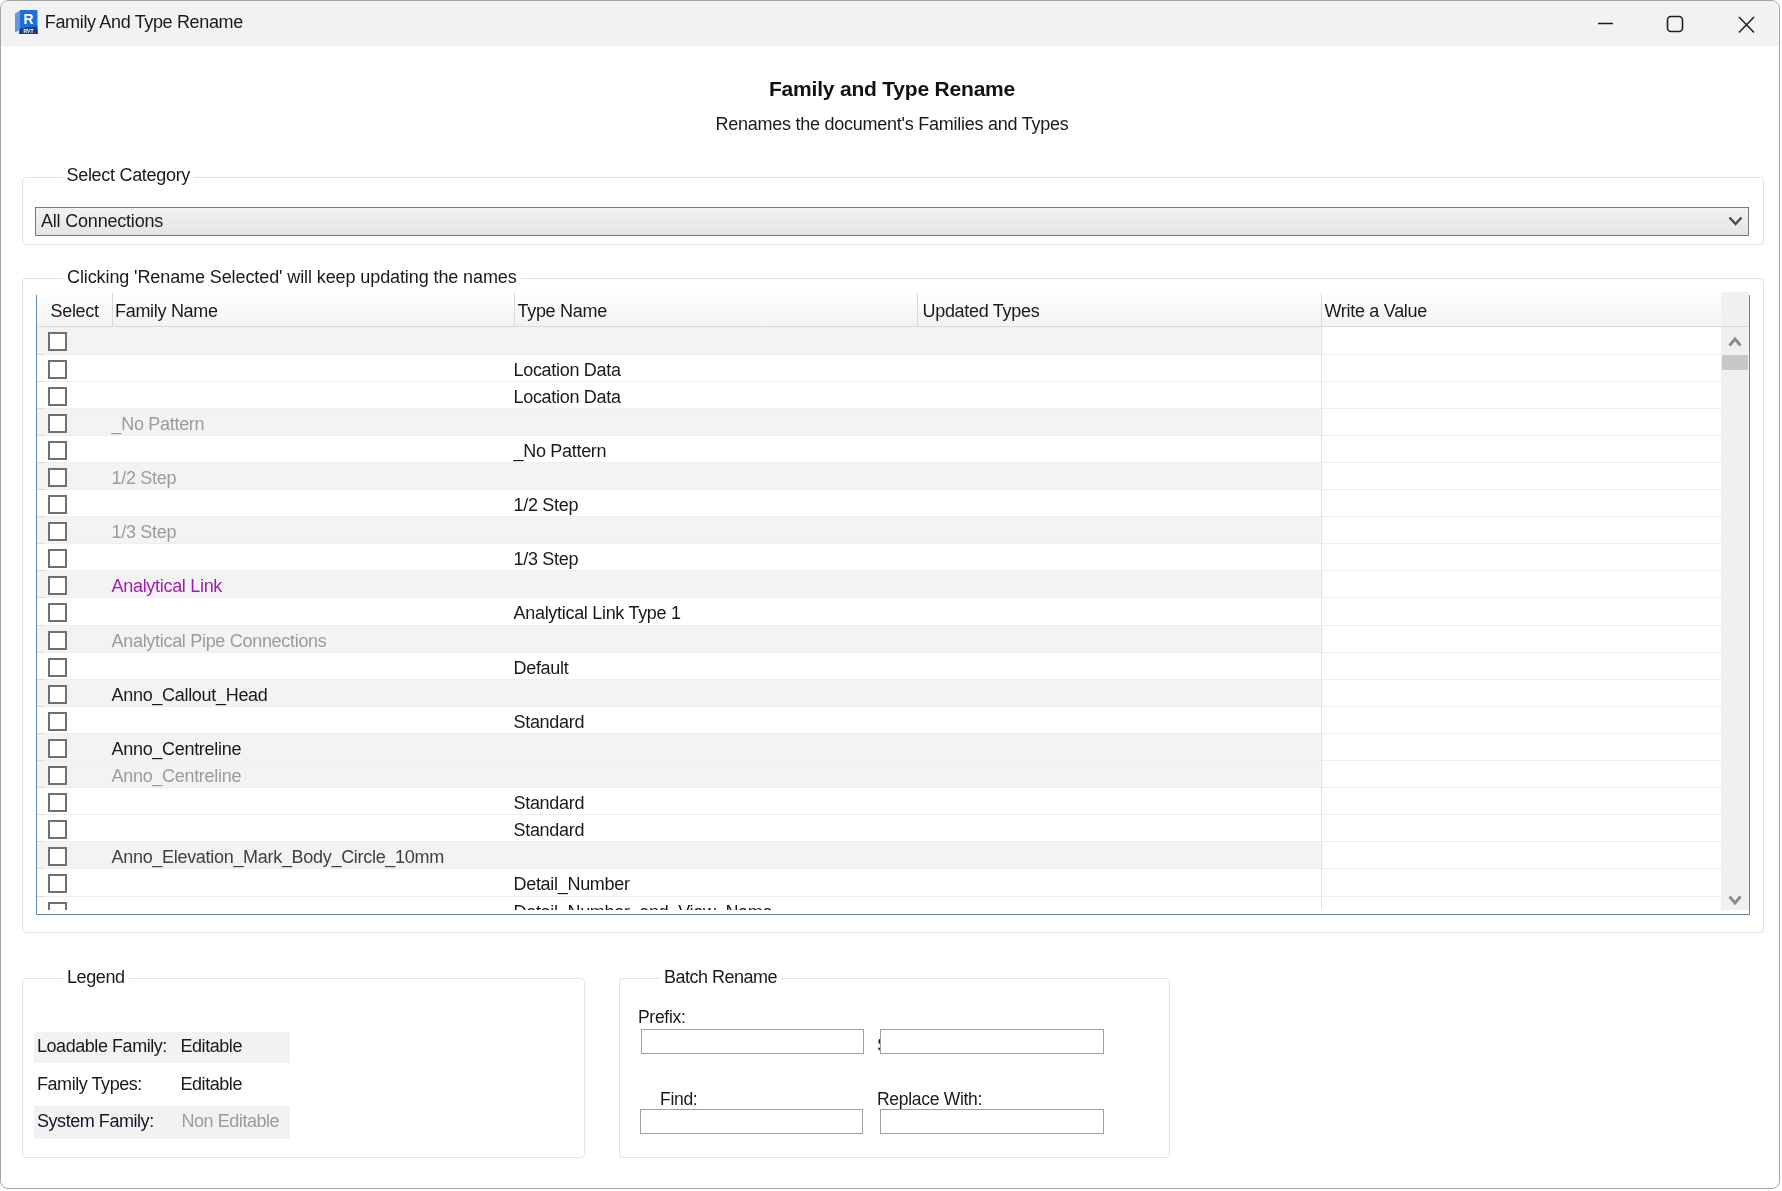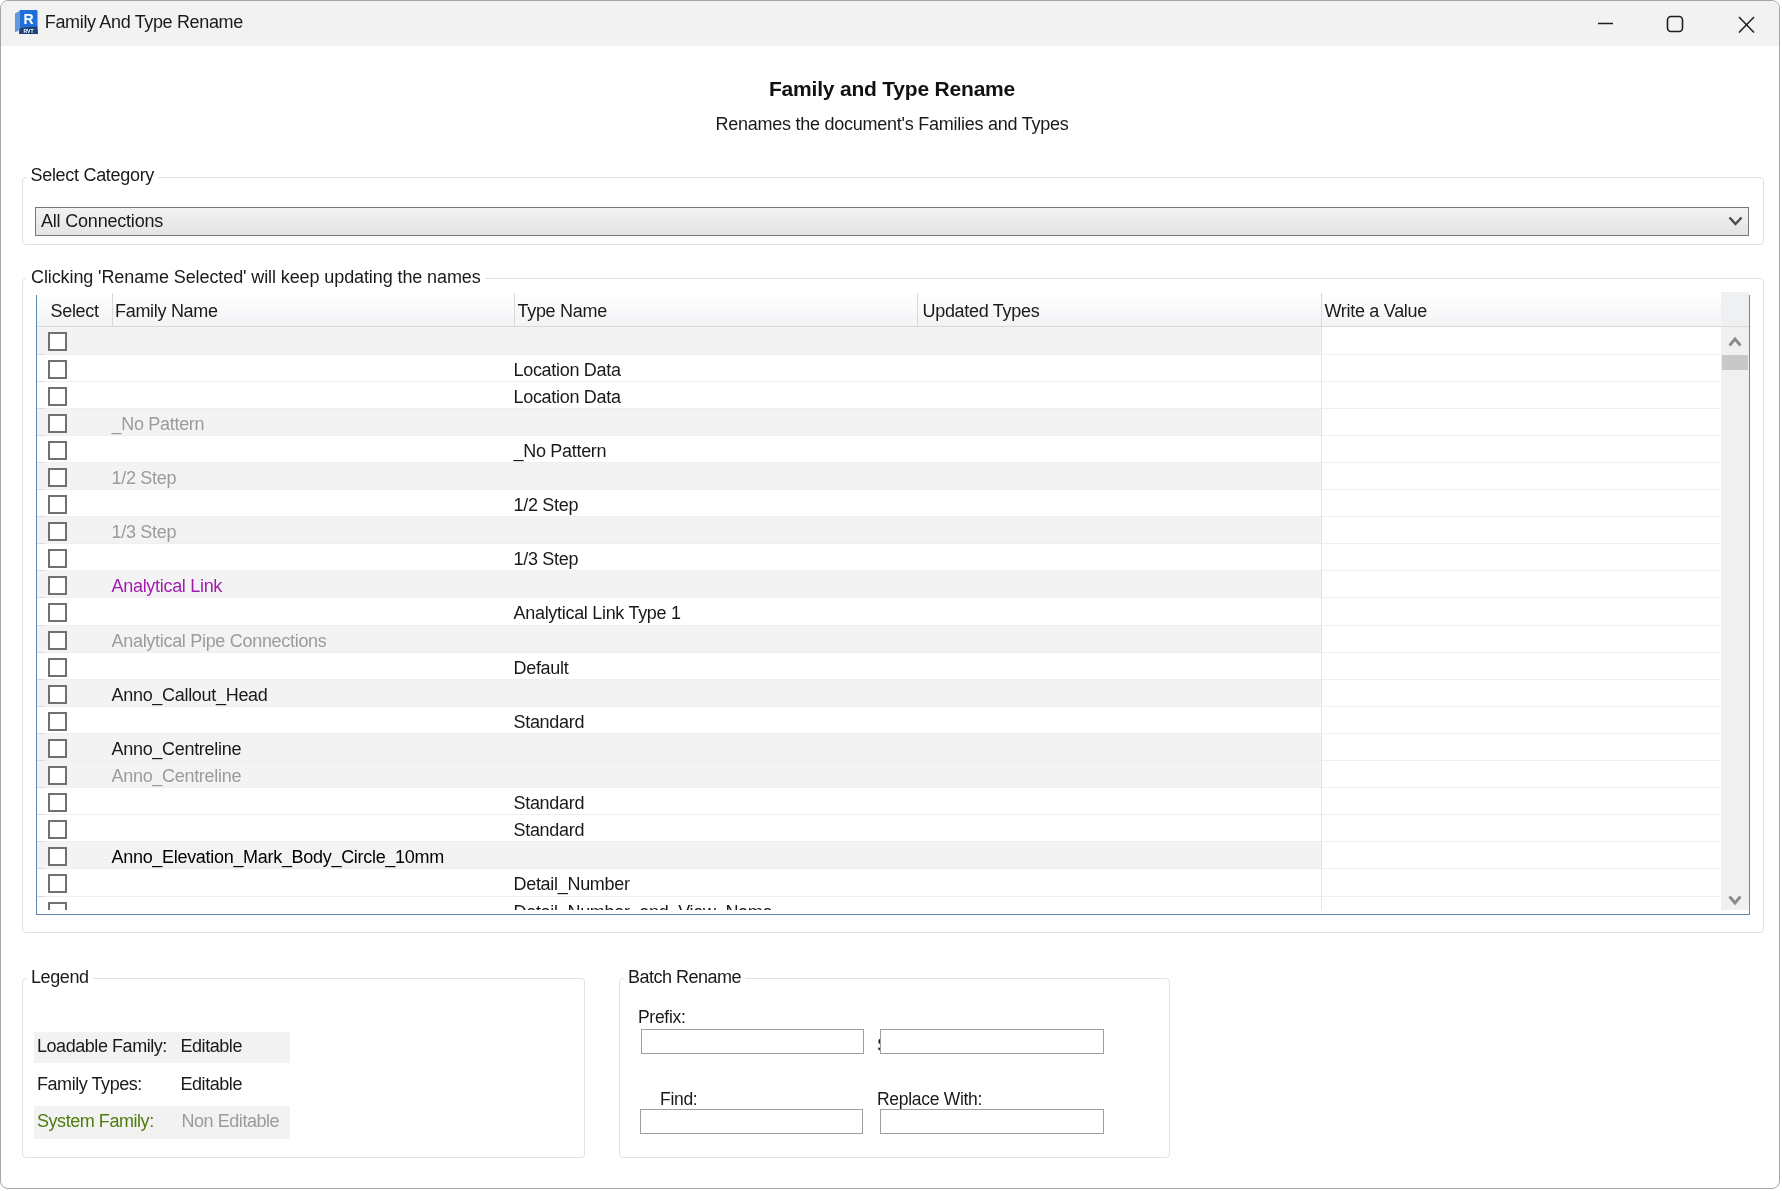--- a/index.html
+++ b/index.html
@@ -4,21 +4,21 @@
 <style>
 html,body{margin:0;padding:0;background:#ffffff;}
 body{width:1782px;height:1191px;position:relative;font-family:"Liberation Sans",sans-serif;
  -webkit-font-smoothing:antialiased;}
 .abs{position:absolute;}
 #win{position:absolute;left:0;top:0;width:1780px;height:1189px;border:1px solid #a6a6a6;
  border-radius:8px;overflow:hidden;background:#fff;box-sizing:border-box;}
 #titlebar{position:absolute;left:0;top:0;width:100%;height:45px;background:#f2f2f2;}
 #title{position:absolute;left:43.8px;top:11.6px;font-size:18px;line-height:18px;color:#1a1a1a;letter-spacing:-0.35px;}
 .gb{position:absolute;border:1px solid #dbe2e8;border-radius:4px;}
-.gblabel{position:absolute;background:#fff;padding:0 4px;font-size:18px;line-height:18px;letter-spacing:-0.3px;color:#1a1a1a;white-space:nowrap;}
+.gblabel{position:absolute;background:#fff;padding:0 4px;font-size:18px;line-height:18px;letter-spacing:-0.3px;color:#1a1a1a;white-space:nowrap;margin-left:36px;}
 .rt{position:absolute;font-size:18px;line-height:30px;letter-spacing:-0.3px;color:#1a1a1a;white-space:nowrap;}
 .cb{position:absolute;left:47px;width:15px;height:15px;border:2px solid #707070;background:#fff;}
 .lg{position:absolute;font-size:18px;line-height:18px;letter-spacing:-0.45px;color:#1a1a1a;white-space:nowrap;}
 .bt{position:absolute;font-size:17.5px;line-height:17.5px;letter-spacing:-0.3px;color:#1a1a1a;white-space:nowrap;}
 .tb{position:absolute;width:223px;height:25px;box-sizing:border-box;border:1px solid #9f9f9f;background:#fff;}
 </style>
 </head>
 <body>
 <div id="win">
   <div id="titlebar"></div>
@@ -156,21 +156,21 @@
 <div class="rt" style="left:512.5px;top:791.1px;">Standard</div>
 <div class="abs" style="left:36px;top:818.2px;width:1284px;height:27.1px;background:#ffffff;"></div>
 <div class="abs" style="left:36px;top:844.3px;width:1684px;height:1px;background:#efefef;"></div>
 <div class="abs" style="left:36px;top:844.3px;width:8px;height:1px;background:#dcdcdc;"></div>
 <div class="cb" style="top:823.2px;"></div>
 <div class="rt" style="left:512.5px;top:818.2px;">Standard</div>
 <div class="abs" style="left:36px;top:845.3px;width:1284px;height:27.1px;background:#f3f3f3;"></div>
 <div class="abs" style="left:36px;top:871.4px;width:1684px;height:1px;background:#efefef;"></div>
 <div class="abs" style="left:36px;top:871.4px;width:8px;height:1px;background:#dcdcdc;"></div>
 <div class="cb" style="top:850.3px;"></div>
-<div class="rt" style="left:110.5px;top:845.3px;color:#000000;">Anno_Elevation_Mark_Body_Circle_10mm</div>
+<div class="rt" style="left:110.5px;top:845.3px;color:#404040;">Anno_Elevation_Mark_Body_Circle_10mm</div>
 <div class="abs" style="left:36px;top:872.4px;width:1284px;height:27.1px;background:#ffffff;"></div>
 <div class="abs" style="left:36px;top:898.5px;width:1684px;height:1px;background:#efefef;"></div>
 <div class="abs" style="left:36px;top:898.5px;width:8px;height:1px;background:#dcdcdc;"></div>
 <div class="cb" style="top:877.4px;"></div>
 <div class="rt" style="left:512.5px;top:872.4px;">Detail_Number</div>
 <div class="abs" style="left:36px;top:899.5px;width:1284px;height:27.1px;background:#ffffff;"></div>
 
 <div class="cb" style="top:904.5px;"></div>
 <div class="rt" style="left:512.5px;top:899.5px;">Detail_Number_and_View_Name</div>
     <div class="abs" style="left:1320px;top:330px;width:1px;height:584px;background:#e4e4e4;"></div>
@@ -186,21 +186,21 @@
   </div>
 
   <div class="gb" style="left:21px;top:977px;width:561px;height:178px;"></div>
   <div class="gblabel" style="left:26px;top:966.9px;letter-spacing:-0.4px;">Legend</div>
   <div class="abs" style="left:33px;top:1031px;width:256px;height:31px;background:#f2f2f2;"></div>
   <div class="lg" style="left:36px;top:1036px;">Loadable Family:</div>
   <div class="lg" style="left:179.5px;top:1036px;">Editable</div>
   <div class="lg" style="left:36px;top:1074px;">Family Types:</div>
   <div class="lg" style="left:179.5px;top:1074px;">Editable</div>
   <div class="abs" style="left:33px;top:1105px;width:256px;height:33px;background:#f2f2f2;"></div>
-  <div class="lg" style="left:36px;top:1111.4px;color:#4d7c0f;">System Family:</div>
+  <div class="lg" style="left:36px;top:1111.4px;color:#0f172a;">System Family:</div>
   <div class="lg" style="left:180.5px;top:1111.4px;color:#9b9b9b;">Non Editable</div>
 
   <div class="gb" style="left:618px;top:977px;width:549px;height:178px;"></div>
   <div class="gblabel" style="left:623px;top:966.9px;letter-spacing:-0.5px;">Batch Rename</div>
   <div class="bt" style="left:637px;top:1008px;">Prefix:</div>
   <div class="tb" style="left:640px;top:1028px;"></div>
   <div class="bt" style="left:876px;top:1008px;margin-top:28px;">Suffix:</div>
   <div class="tb" style="left:879px;top:1028px;width:224px;"></div>
   <div class="bt" style="left:659px;top:1090px;">Find:</div>
   <div class="tb" style="left:639px;top:1108px;"></div>

